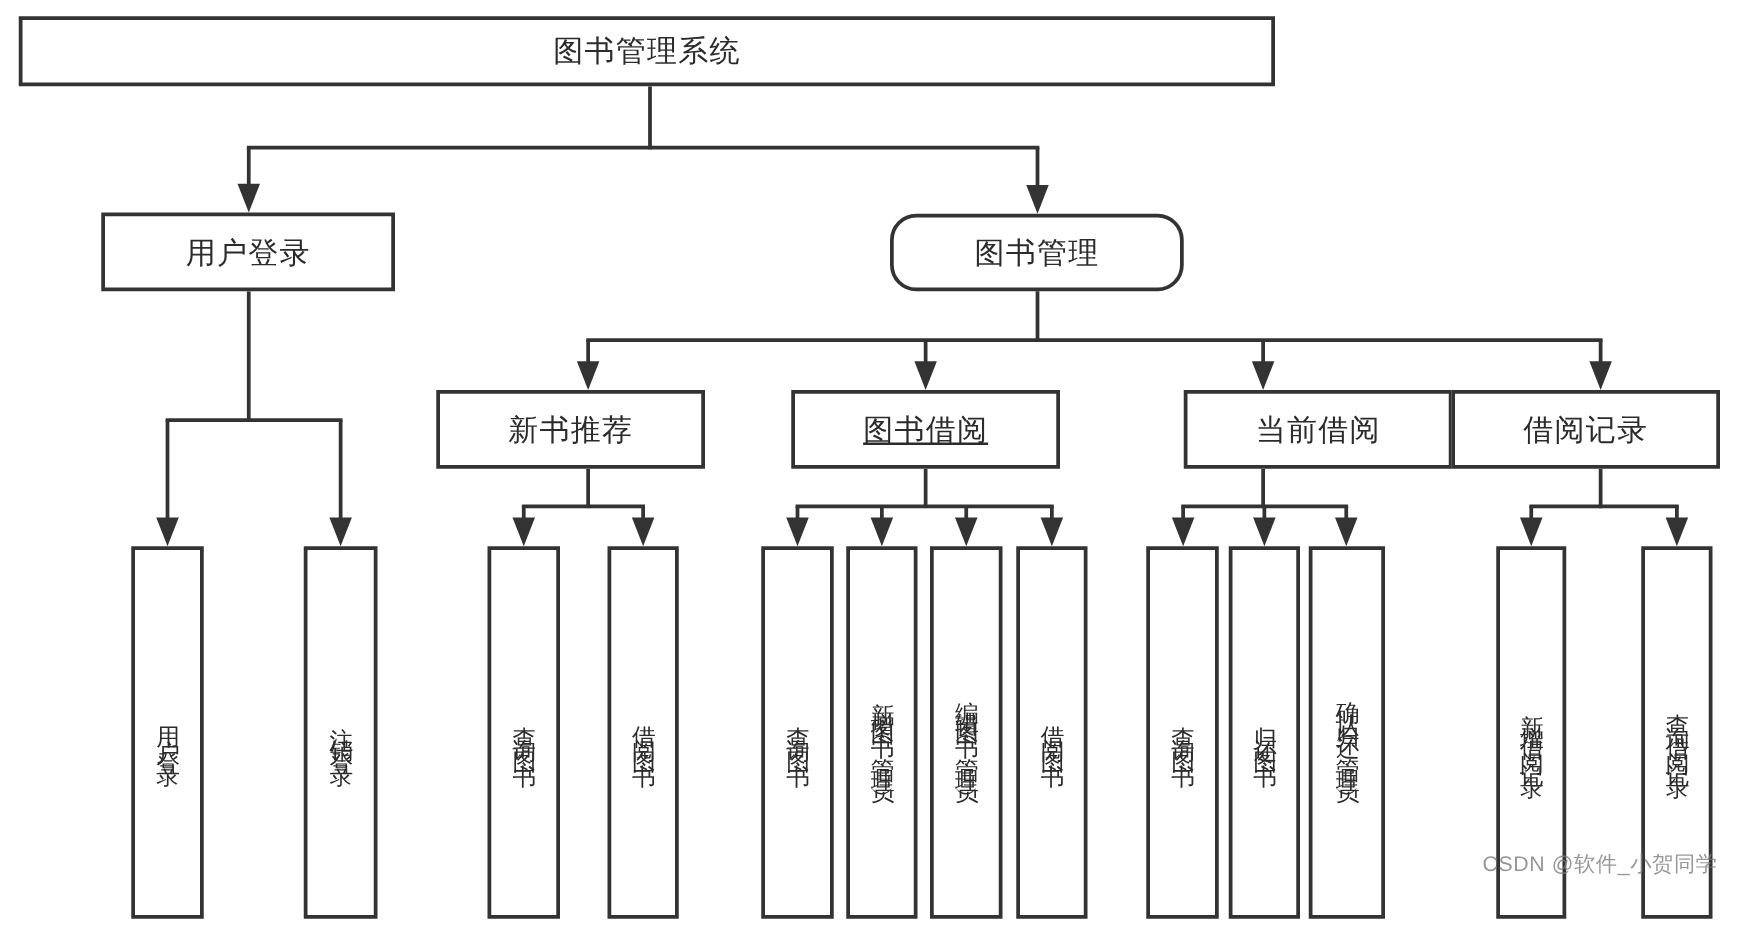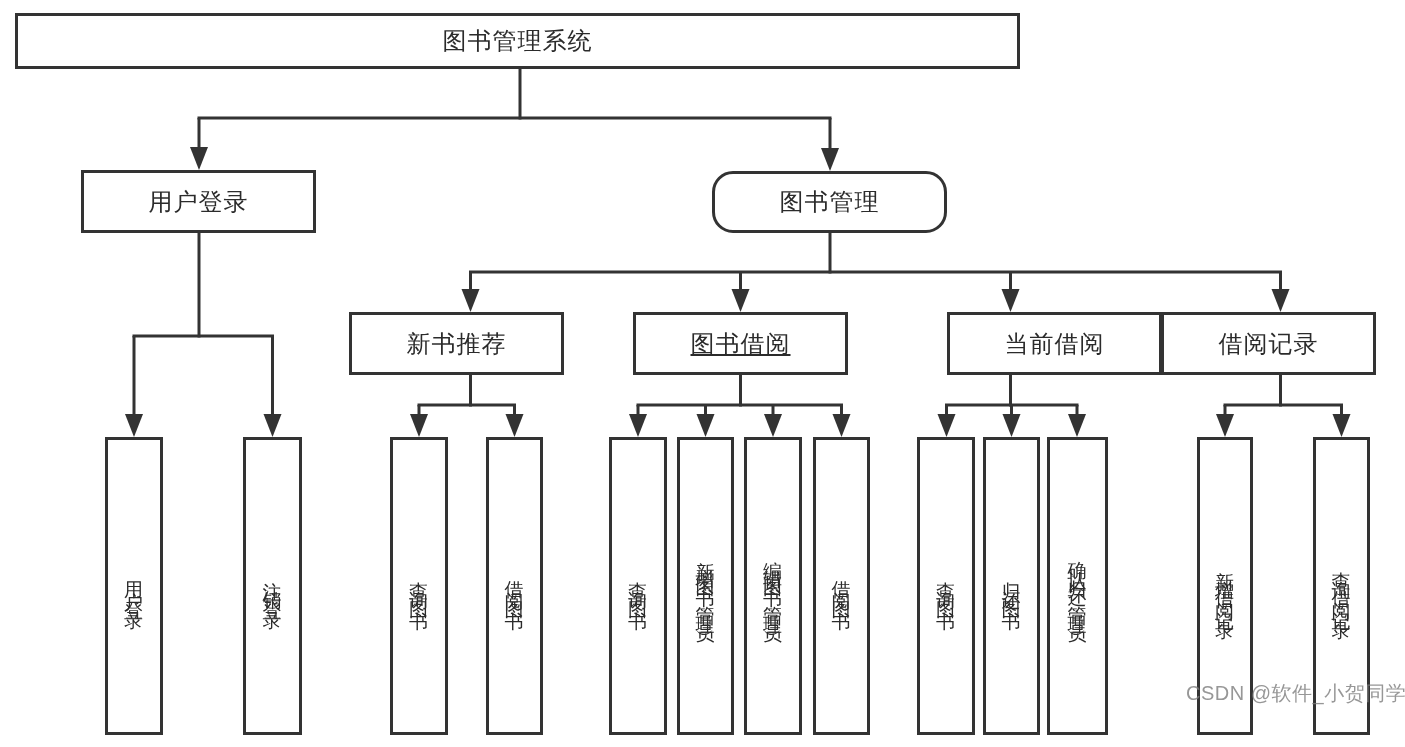--- a/index.html
+++ b/index.html
@@ -45,21 +45,21 @@
     line-height: 1;
     white-space: nowrap;
   }
   .vbox.long span {
     letter-spacing: 9px;
   }
   #watermark {
     position: absolute;
     left: 1186px;
     top: 680px;
-    font-size: 20px;
+    font-size: 17px;
     letter-spacing: 0.5px;
     color: rgba(125, 125, 125, 0.8);
     white-space: nowrap;
     z-index: 5;
   }
 </style>
 </head>
 <body>
 
 <div id="stage">

